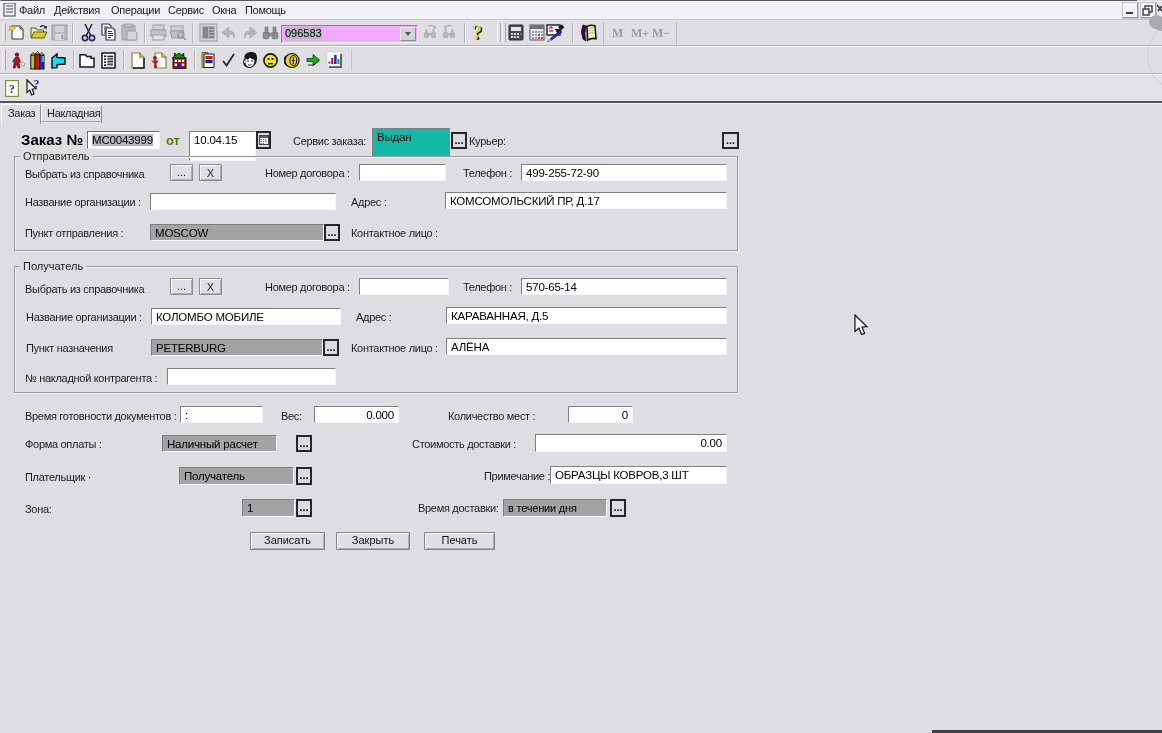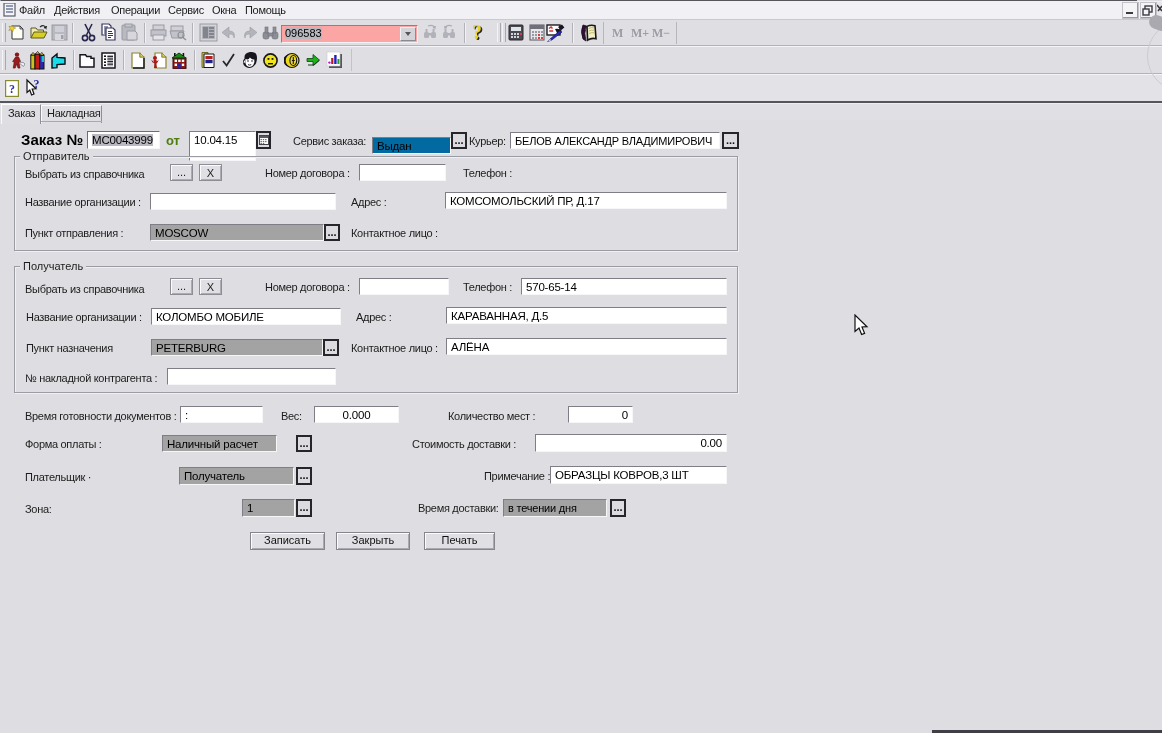--- a/index.html
+++ b/index.html
@@ -140,21 +140,21 @@
  <svg class="ic" style="left:262px;top:4px" width="17" height="17" viewBox="0 0 17 17">
    <g fill="#8e8e98" stroke="#70707a" stroke-width="0.6">
     <rect x="1" y="8" width="6" height="7" rx="2"></rect>
           <rect x="10" y="8" width="6" height="7" rx="2"></rect>
     <rect x="3" y="3" width="3" height="6"></rect>
           <rect x="11" y="3" width="3" height="6"></rect>
     <rect x="6" y="9" width="5" height="3"></rect>
    </g>
  </svg>
 
- <div class="abs" style="left:281px;top:5px;width:135px;height:16px;background:#fca5a5;border:1px solid;border-color:#84848c #f2f2f6 #f2f2f6 #84848c;font-size:11px;line-height:14px;color:#000;white-space:nowrap"><span class="hl" style="margin-left:3px">096583</span>
+ <div class="abs" style="left:281px;top:5px;width:135px;height:16px;background:#f0abfc;border:1px solid;border-color:#84848c #f2f2f6 #f2f2f6 #84848c;font-size:11px;line-height:14px;color:#000;white-space:nowrap"><span class="hl" style="margin-left:3px">096583</span>
    <div class="abs" style="right:1px;top:1px;width:14px;height:12px;background:#d4d3d9;border:1px solid;border-color:#f2f2f6 #8a8a92 #8a8a92 #f2f2f6">
           <div style="width:0;height:0;margin:4px auto 0;border-left:3.5px solid transparent;border-right:3.5px solid transparent;border-top:4px solid #55555f"></div>
         </div>
  </div>
  <svg class="ic" style="left:423px;top:4px" width="15" height="17" viewBox="0 0 15 17">
   <path d="M5,2 q5,-2 7,2 l0.4,-2 M12,4 l-2,-0.4" fill="none" stroke="#acacb4" stroke-width="1.2"></path>
   <g fill="#b2b2ba">
           <rect x="1" y="8" width="5" height="6" rx="1.5"></rect>
           <rect x="8" y="8" width="5" height="6" rx="1.5"></rect>
           <rect x="2.5" y="5" width="2" height="4"></rect>
@@ -375,34 +375,34 @@
           <rect x="6.1" y="4" width="1.4" height="1.2"></rect>
           <rect x="1.5" y="6" width="1.4" height="1.2"></rect>
           <rect x="3.8" y="6" width="1.4" height="1.2"></rect>
           <rect x="6.1" y="6" width="1.4" height="1.2"></rect>
           <rect x="1.5" y="8" width="1.4" height="1"></rect>
           <rect x="3.8" y="8" width="1.4" height="1"></rect>
         </g>
       </svg>
 </div>
 <div class="lbl" style="left:293px;top:135px">Сервис заказа:</div>
-<div class="in ro" style="left:372px;top:137px;width:79px;height:17px;background:#0369a1">Выдан</div>
+<div class="in ro" style="left:372px;top:128px;width:79px;height:29px;background:#14b8a6">Выдан</div>
 <div class="btnD" style="left:451px;top:132px;width:16px;height:17px"><b style="position:relative;top:2px">...</b></div>
 <div class="lbl" style="left:469px;top:135px">Курьер:</div>
-<div class="in" style="left:510px;top:132px;width:210px;height:17px;font-size:11px">БЕЛОВ АЛЕКСАНДР ВЛАДИМИРОВИЧ</div>
 <div class="btnD" style="left:722px;top:132px;width:17px;height:17px"><b style="position:relative;top:2px">...</b></div>
 
 <div class="grp" style="left:14px;top:156px;width:722px;height:93px"></div>
 <div class="gleg" style="left:20px;top:150px">Отправитель</div>
 <div class="lbl" style="left:25px;top:168px">Выбрать из справочника</div>
 <div class="btnL" style="left:170px;top:164px;width:23px;height:17px;line-height:14px">...</div>
 <div class="btnL" style="left:199px;top:164px;width:23px;height:17px;line-height:16px">X</div>
 <div class="lbl" style="left:265px;top:167px">Номер договора :</div>
 <div class="in" style="left:359px;top:164px;width:87px;height:17px"></div>
 <div class="lbl" style="left:463px;top:167px">Телефон :</div>
+<div class="in" style="left:521px;top:164px;width:206px;height:17px">499-255-72-90</div>
 
 <div class="lbl" style="left:25px;top:196px">Название организации :</div>
 <div class="in" style="left:150px;top:193px;width:186px;height:17px"></div>
 <div class="lbl" style="left:351px;top:196px">Адрес :</div>
 <div class="in" style="left:445px;top:192px;width:282px;height:17px">КОМСОМОЛЬСКИЙ ПР, Д.17</div>
 
 <div class="lbl" style="left:25px;top:227px">Пункт отправления :</div>
 <div class="in ro" style="left:150px;top:224px;width:174px;height:17px">MOSCOW</div>
 <div class="btnD" style="left:324px;top:224px;width:16px;height:17px"><b style="position:relative;top:2px">...</b></div>
 <div class="lbl" style="left:351px;top:227px">Контактное лицо :</div>
@@ -427,21 +427,21 @@
 <div class="btnD" style="left:323px;top:339px;width:16px;height:17px"><b style="position:relative;top:2px">...</b></div>
 <div class="lbl" style="left:351px;top:342px">Контактное лицо :</div>
 <div class="in" style="left:446px;top:338px;width:281px;height:17px">АЛЁНА</div>
 
 <div class="lbl" style="left:25px;top:372px">№ накладной контрагента :</div>
 <div class="in" style="left:167px;top:368px;width:169px;height:17px"></div>
 
 <div class="lbl" style="left:25px;top:410px">Время готовности документов :</div>
 <div class="in" style="left:180px;top:406px;width:83px;height:17px">:</div>
 <div class="lbl" style="left:281px;top:410px">Вес:</div>
-<div class="in" style="left:314px;top:406px;width:85px;height:17px;text-align:center;padding-right:4px">0.000</div>
+<div class="in" style="left:314px;top:406px;width:85px;height:17px;text-align:right;padding-right:4px">0.000</div>
 <div class="lbl" style="left:448px;top:410px">Количество мест :</div>
 <div class="in" style="left:568px;top:406px;width:65px;height:17px;text-align:right;padding-right:4px">0</div>
 
 <div class="lbl" style="left:25px;top:438px">Форма оплаты :</div>
 <div class="in ro" style="left:162px;top:435px;width:115px;height:17px">Наличный расчет</div>
 <div class="btnD" style="left:296px;top:435px;width:16px;height:17px"><b style="position:relative;top:2px">...</b></div>
 <div class="lbl" style="left:412px;top:438px">Стоимость доставки :</div>
 <div class="in" style="left:535px;top:434px;width:192px;height:18px;text-align:right;padding-right:4px">0.00</div>
 
 <div class="lbl" style="left:25px;top:471px">Плательщик ·</div>

